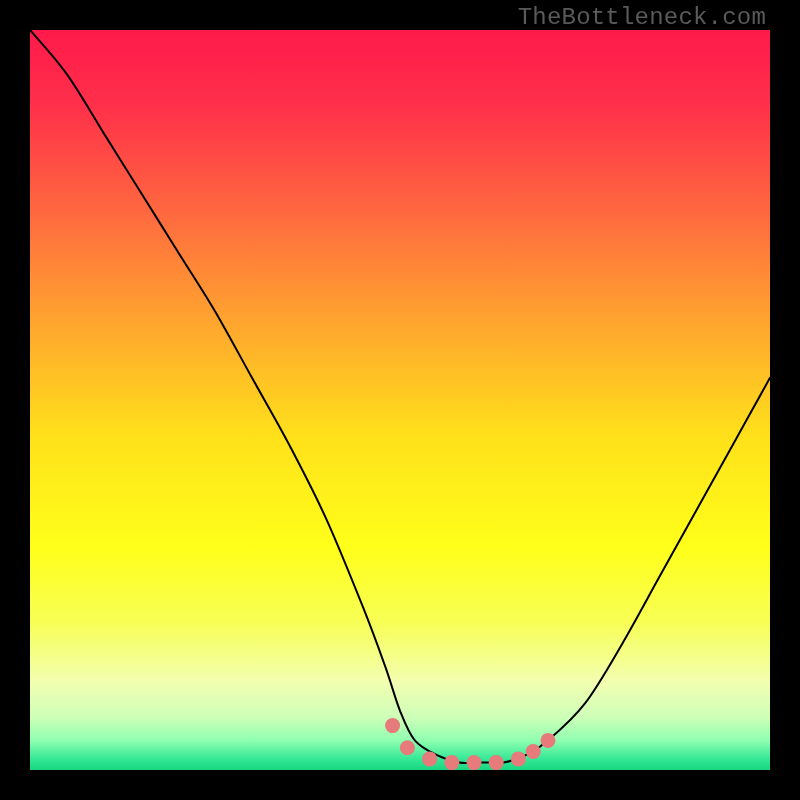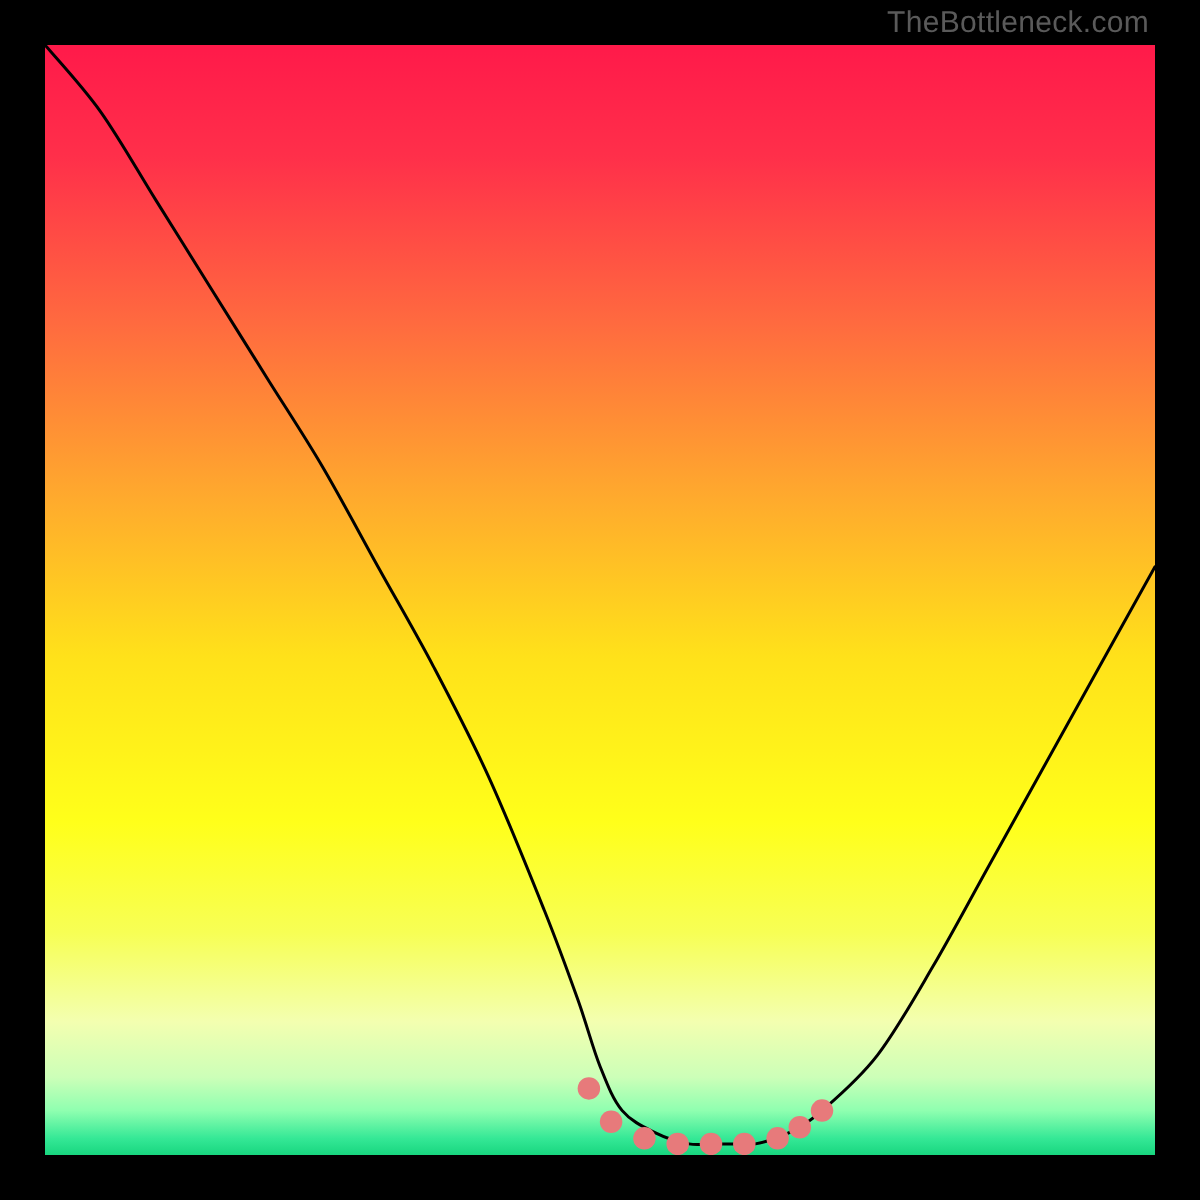--- a/index.html
+++ b/index.html
@@ -39,24 +39,24 @@
     left: 0;
     top: 0;
     width: 100%;
     height: 100%;
   }
   .watermark {
     position: absolute;
     top: 4px;
     right: 34px;
     color: #5a5a5a;
-    font-size: 20px;
+    font-size: 24px;
     font-weight: 500;
     letter-spacing: 0.2px;
-    font-family: Liberation Sans, sans-serif;
+    font-family: Liberation Mono, monospace;
   }
 </style>
 </head>
 <body>
 
 <div class="frame">
 
   <div class="watermark">TheBottleneck.com</div>
 
   <div class="plot">

